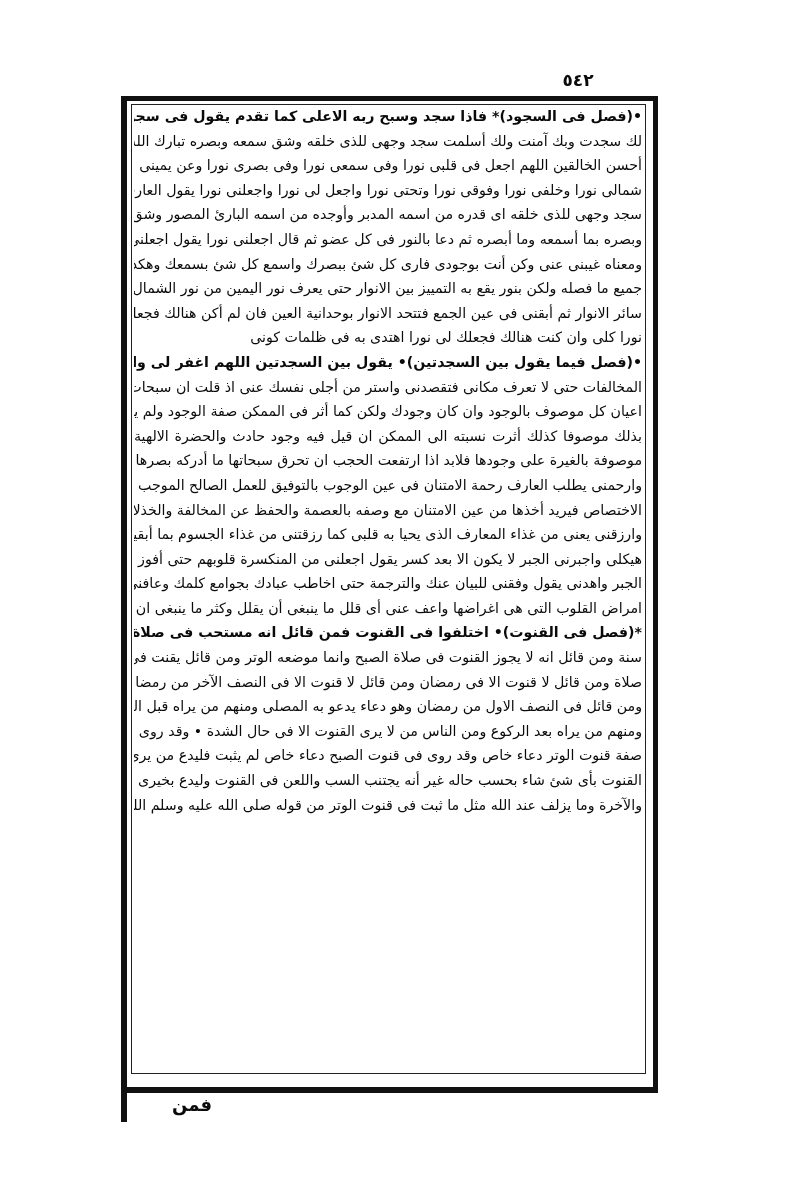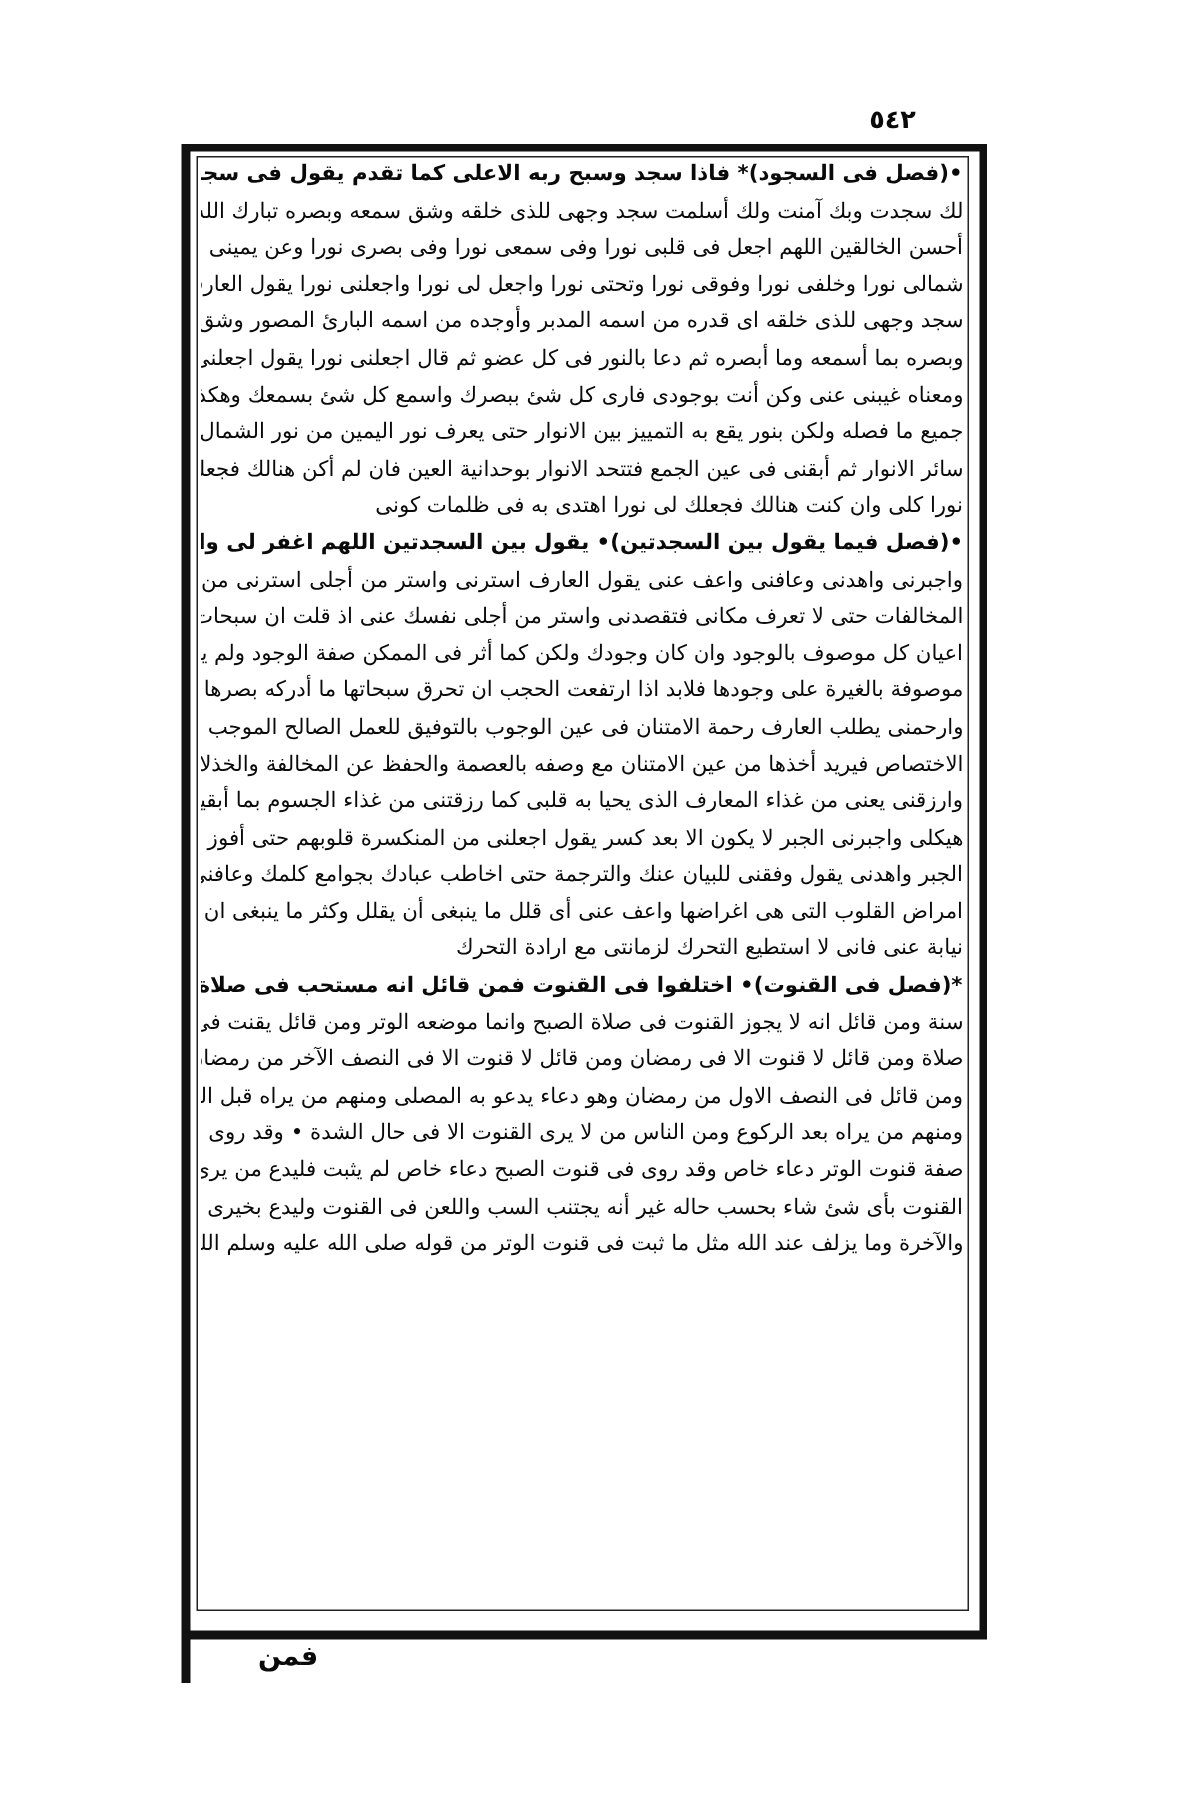--- a/index.html
+++ b/index.html
@@ -1,18 +1,18 @@
 <!DOCTYPE html>
 <html><head>
 <meta charset="utf-8">
 <style>
   html, body { margin:0; padding:0; background:#ffffff; }
   body { width:800px; height:1196px; position:relative; overflow:hidden;
          font-family:"DejaVu Sans", sans-serif; color:#0a0a0a; }
-  .page-number { position:absolute; left:565px; top:70px; width:60px; text-align:center;
+  .page-number { position:absolute; left:548px; top:70px; width:60px; text-align:center;
                  font-size:17px; font-weight:bold; direction:rtl; letter-spacing:1px; }
   .frame-outer { position:absolute; left:122px; top:96px; width:529px; height:986px;
                  border-top:5px solid #111; border-right:5px solid #111;
                  border-bottom:6px solid #111; border-left:2px solid #111; }
   .left-bar { position:absolute; left:121px; top:96px; width:6px; height:1026px; background:#111; }
   .frame-inner { position:absolute; left:131px; top:104px; width:513px; height:968px;
                  border:1.5px solid #222; }
   .text-block { position:absolute; left:134px; top:104px; width:508px; direction:rtl;
                 text-align:justify; }
   .line { height:24.6px; line-height:24.6px; font-size:14.2px; white-space:nowrap;
@@ -36,31 +36,30 @@
   <div class="line">لك سجدت وبك آمنت ولك أسلمت سجد وجهى للذى خلقه وشق سمعه وبصره تبارك الله</div>
   <div class="line">أحسن الخالقين اللهم اجعل فى قلبى نورا وفى سمعى نورا وفى بصرى نورا وعن يمينى نورا وعن</div>
   <div class="line">شمالى نورا وخلفى نورا وفوقى نورا وتحتى نورا واجعل لى نورا واجعلنى نورا يقول العارف</div>
   <div class="line">سجد وجهى للذى خلقه اى قدره من اسمه المدبر وأوجده من اسمه البارئ المصور وشق سمعه</div>
   <div class="line">وبصره بما أسمعه وما أبصره ثم دعا بالنور فى كل عضو ثم قال اجعلنى نورا يقول اجعلنى أنت فانه</div>
   <div class="line">ومعناه غيبنى عنى وكن أنت بوجودى فارى كل شئ ببصرك واسمع كل شئ بسمعك وهكذا</div>
   <div class="line">جميع ما فصله ولكن بنور يقع به التمييز بين الانوار حتى يعرف نور اليمين من نور الشمال وهكذا</div>
   <div class="line">سائر الانوار ثم أبقنى فى عين الجمع فتتحد الانوار بوحدانية العين فان لم أكن هنالك فجعلك اياى</div>
   <div class="line short">نورا كلى وان كنت هنالك فجعلك لى نورا اهتدى به فى ظلمات كونى</div>
   <div class="line heading-mark">•(فصل فيما يقول بين السجدتين)• يقول بين السجدتين اللهم اغفر لى وارحمنى وارزقنى</div>
-  <div class="line">واجبرنى واهدنى وعافنى واعف عنى يقول العارف استرنى واستر من أجلى استرنى من</div>
   <div class="line">المخالفات حتى لا تعرف مكانى فتقصدنى واستر من أجلى نفسك عنى اذ قلت ان سبحات محرقة</div>
   <div class="line">اعيان كل موصوف بالوجود وان كان وجودك ولكن كما أثر فى الممكن صفة الوجود ولم يكن</div>
+  <div class="line">بذلك موصوفا كذلك أثرت نسبته الى الممكن ان قيل فيه وجود حادث والحضرة الالهية</div>
   <div class="line">موصوفة بالغيرة على وجودها فلابد اذا ارتفعت الحجب ان تحرق سبحاتها ما أدركه بصرها وقوله</div>
   <div class="line">وارحمنى يطلب العارف رحمة الامتنان فى عين الوجوب بالتوفيق للعمل الصالح الموجب لرحمة</div>
   <div class="line">الاختصاص فيريد أخذها من عين الامتنان مع وصفه بالعصمة والحفظ عن المخالفة والخذلان</div>
   <div class="line">وارزقنى يعنى من غذاء المعارف الذى يحيا به قلبى كما رزقتنى من غذاء الجسوم بما أبقيت به</div>
   <div class="line">هيكلى واجبرنى الجبر لا يكون الا بعد كسر يقول اجعلنى من المنكسرة قلوبهم حتى أفوز بلذة</div>
   <div class="line">الجبر واهدنى يقول وفقنى للبيان عنك والترجمة حتى اخاطب عبادك بجوامع كلمك وعافنى من</div>
   <div class="line">امراض القلوب التى هى اغراضها واعف عنى أى قلل ما ينبغى أن يقلل وكثر ما ينبغى ان يكثر</div>
-  <div class="line short">نيابة عنى فانى لا استطيع التحرك لزمانتى مع ارادة التحرك</div>
   <div class="line heading-mark">*(فصل فى القنوت)• اختلفوا فى القنوت فمن قائل انه مستحب فى صلاة الصبح ومن قائل انه</div>
   <div class="line">سنة ومن قائل انه لا يجوز القنوت فى صلاة الصبح وانما موضعه الوتر ومن قائل يقنت فى كل</div>
   <div class="line">صلاة ومن قائل لا قنوت الا فى رمضان ومن قائل لا قنوت الا فى النصف الآخر من رمضان</div>
   <div class="line">ومن قائل فى النصف الاول من رمضان وهو دعاء يدعو به المصلى ومنهم من يراه قبل الركوع</div>
   <div class="line">ومنهم من يراه بعد الركوع ومن الناس من لا يرى القنوت الا فى حال الشدة • وقد روى فى</div>
   <div class="line">صفة قنوت الوتر دعاء خاص وقد روى فى قنوت الصبح دعاء خاص لم يثبت فليدع من يرى</div>
   <div class="line">القنوت بأى شئ شاء بحسب حاله غير أنه يجتنب السب واللعن فى القنوت وليدع بخيرى الدنيا</div>
   <div class="line">والآخرة وما يزلف عند الله مثل ما ثبت فى قنوت الوتر من قوله صلى الله عليه وسلم اللهم اهدنى</div>
 </div>
 

